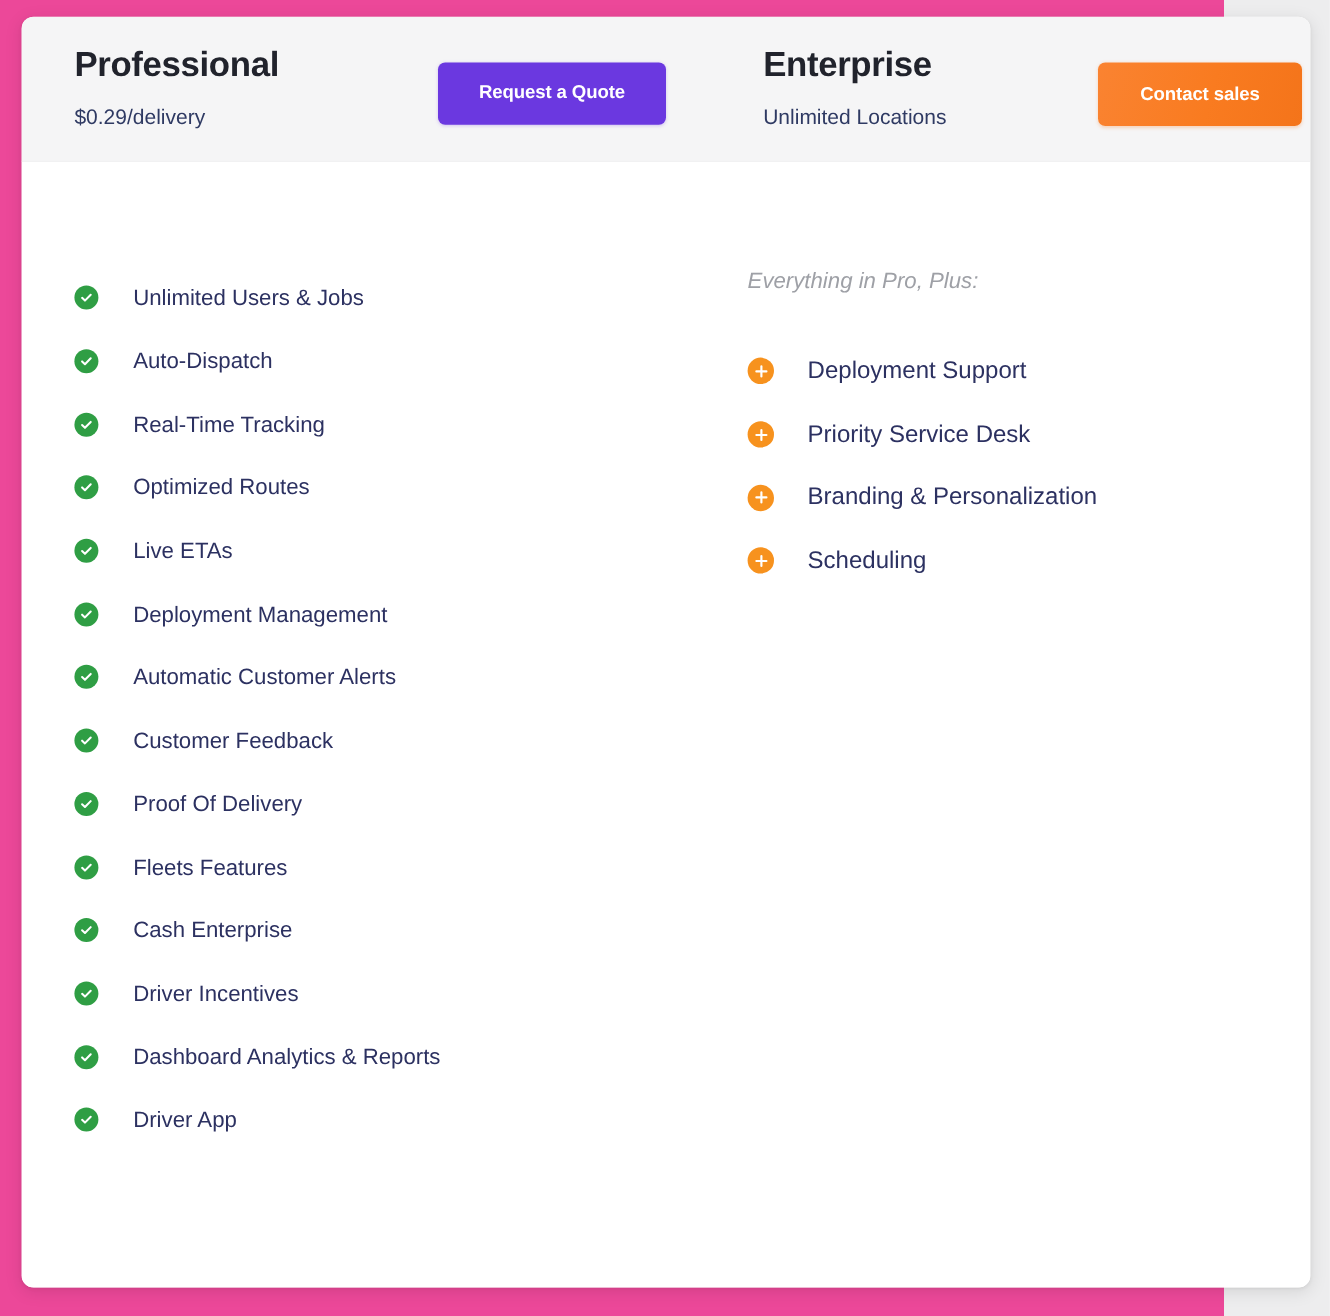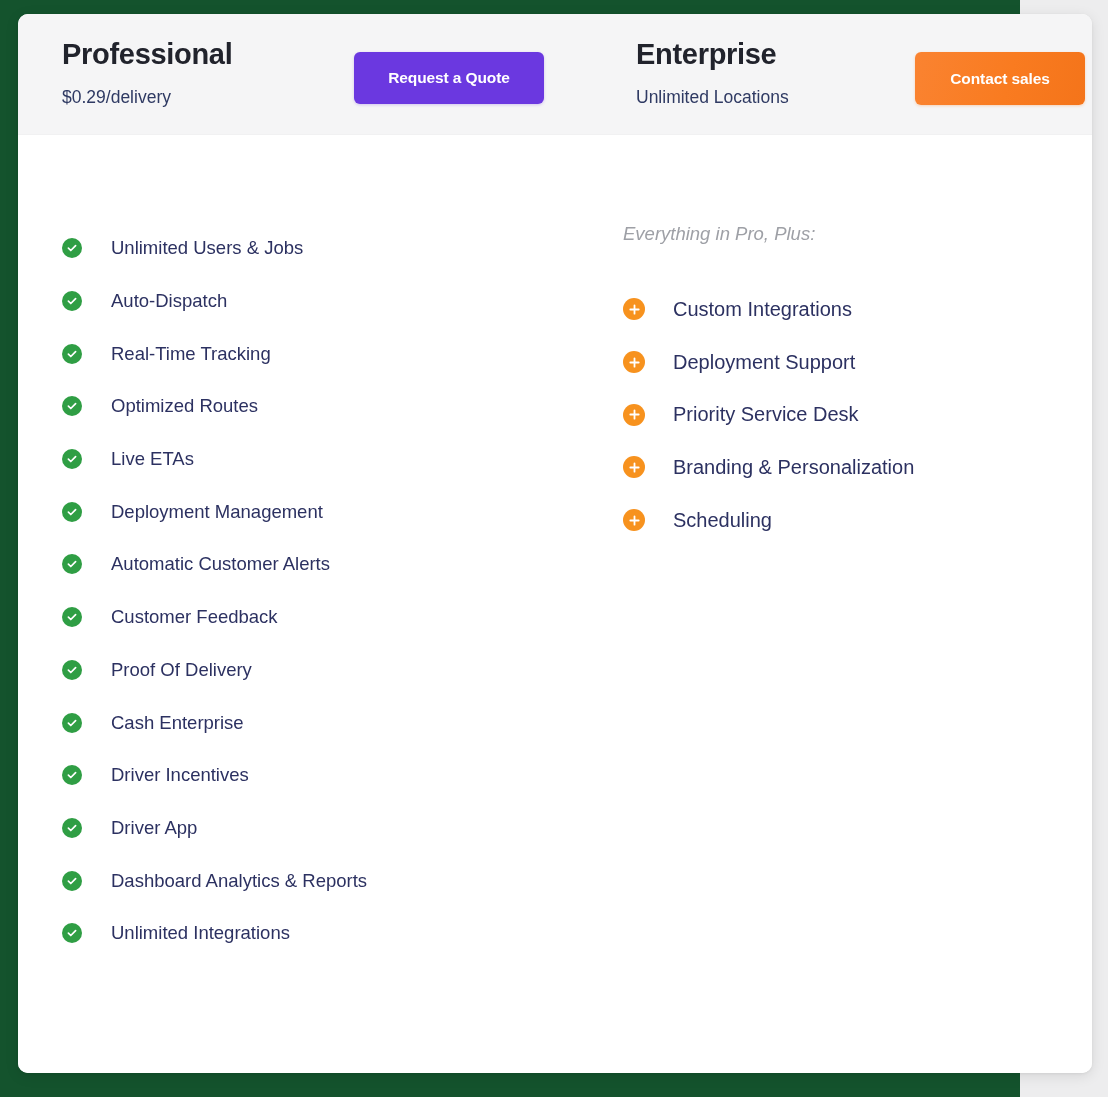--- a/index.html
+++ b/index.html
@@ -9,21 +9,21 @@
     height: 1097px;
     background: #ededee;
     font-family: "Liberation Sans", sans-serif;
     overflow: hidden;
   }
 
   .page {
     position: relative;
     width: 1020px;
     height: 1097px;
-    background: #14532d;
+    background: #ec4899;
   }
 
   
   .pricing-card {
     position: absolute;
     left: 18px;
     top: 14px;
     width: 1074px;
     height: 1059px;
     border-radius: 10px;
@@ -82,21 +82,21 @@
     font-size: 15.5px;
     letter-spacing: -0.1px;
     cursor: pointer;
     white-space: nowrap;
     display: flex;
     align-items: center;
     justify-content: center;
   }
 
   .cta-btn.quote {
-    left: 292px;
+    left: 303px;
     top: 38px;
     width: 190px;
     height: 52px;
     background: #6b38e0;
     box-shadow: 0 1px 3px rgba(107,56,224,0.25);
     text-align: right;
   }
 
   .cta-btn.sales {
     left: 279px;
@@ -286,98 +286,90 @@
                 </svg>
               </span>
               <span class="feature-label">Proof Of Delivery</span>
             </li>
             <li class="feature-item">
               <span class="badge check">
                 <svg width="12" height="12" viewBox="0 0 12 12" aria-hidden="true">
                   <path d="M2.4 6.2 L4.8 8.5 L9.6 3.6" fill="none" stroke="#ffffff" stroke-width="1.7" stroke-linecap="round" stroke-linejoin="round"></path>
                 </svg>
               </span>
+              <span class="feature-label">Fleets Features</span>
+            </li>
+            <li class="feature-item">
+              <span class="badge check">
+                <svg width="12" height="12" viewBox="0 0 12 12" aria-hidden="true">
+                  <path d="M2.4 6.2 L4.8 8.5 L9.6 3.6" fill="none" stroke="#ffffff" stroke-width="1.7" stroke-linecap="round" stroke-linejoin="round"></path>
+                </svg>
+              </span>
               <span class="feature-label">Cash Enterprise</span>
             </li>
             <li class="feature-item">
               <span class="badge check">
                 <svg width="12" height="12" viewBox="0 0 12 12" aria-hidden="true">
                   <path d="M2.4 6.2 L4.8 8.5 L9.6 3.6" fill="none" stroke="#ffffff" stroke-width="1.7" stroke-linecap="round" stroke-linejoin="round"></path>
                 </svg>
               </span>
               <span class="feature-label">Driver Incentives</span>
             </li>
             <li class="feature-item">
               <span class="badge check">
                 <svg width="12" height="12" viewBox="0 0 12 12" aria-hidden="true">
                   <path d="M2.4 6.2 L4.8 8.5 L9.6 3.6" fill="none" stroke="#ffffff" stroke-width="1.7" stroke-linecap="round" stroke-linejoin="round"></path>
                 </svg>
               </span>
+              <span class="feature-label">Dashboard Analytics &amp; Reports</span>
+            </li>
+            <li class="feature-item">
+              <span class="badge check">
+                <svg width="12" height="12" viewBox="0 0 12 12" aria-hidden="true">
+                  <path d="M2.4 6.2 L4.8 8.5 L9.6 3.6" fill="none" stroke="#ffffff" stroke-width="1.7" stroke-linecap="round" stroke-linejoin="round"></path>
+                </svg>
+              </span>
               <span class="feature-label">Driver App</span>
-            </li>
-            <li class="feature-item">
-              <span class="badge check">
-                <svg width="12" height="12" viewBox="0 0 12 12" aria-hidden="true">
-                  <path d="M2.4 6.2 L4.8 8.5 L9.6 3.6" fill="none" stroke="#ffffff" stroke-width="1.7" stroke-linecap="round" stroke-linejoin="round"></path>
-                </svg>
-              </span>
-              <span class="feature-label">Dashboard Analytics &amp; Reports</span>
-            </li>
-            <li class="feature-item">
-              <span class="badge check">
-                <svg width="12" height="12" viewBox="0 0 12 12" aria-hidden="true">
-                  <path d="M2.4 6.2 L4.8 8.5 L9.6 3.6" fill="none" stroke="#ffffff" stroke-width="1.7" stroke-linecap="round" stroke-linejoin="round"></path>
-                </svg>
-              </span>
-              <span class="feature-label">Unlimited Integrations</span>
             </li>
           </ul>
       </div>
 
       <div class="feature-col right">
         <div class="everything-note">Everything in Pro, Plus:</div>
         <ul class="feature-list right-list">
             <li class="feature-item">
               <span class="badge plus">
                 <svg width="13" height="13" viewBox="0 0 13 13" aria-hidden="true">
                   <path d="M6.5 2.3 V10.7 M2.3 6.5 H10.7" fill="none" stroke="#ffffff" stroke-width="1.8" stroke-linecap="round"></path>
                 </svg>
               </span>
-              <span class="feature-label">Custom Integrations</span>
+              <span class="feature-label">Deployment Support</span>
             </li>
             <li class="feature-item">
               <span class="badge plus">
                 <svg width="13" height="13" viewBox="0 0 13 13" aria-hidden="true">
                   <path d="M6.5 2.3 V10.7 M2.3 6.5 H10.7" fill="none" stroke="#ffffff" stroke-width="1.8" stroke-linecap="round"></path>
                 </svg>
               </span>
-              <span class="feature-label">Deployment Support</span>
+              <span class="feature-label">Priority Service Desk</span>
             </li>
             <li class="feature-item">
               <span class="badge plus">
                 <svg width="13" height="13" viewBox="0 0 13 13" aria-hidden="true">
                   <path d="M6.5 2.3 V10.7 M2.3 6.5 H10.7" fill="none" stroke="#ffffff" stroke-width="1.8" stroke-linecap="round"></path>
                 </svg>
               </span>
-              <span class="feature-label">Priority Service Desk</span>
+              <span class="feature-label">Branding &amp; Personalization</span>
             </li>
             <li class="feature-item">
               <span class="badge plus">
                 <svg width="13" height="13" viewBox="0 0 13 13" aria-hidden="true">
                   <path d="M6.5 2.3 V10.7 M2.3 6.5 H10.7" fill="none" stroke="#ffffff" stroke-width="1.8" stroke-linecap="round"></path>
                 </svg>
               </span>
-              <span class="feature-label">Branding &amp; Personalization</span>
-            </li>
-            <li class="feature-item">
-              <span class="badge plus">
-                <svg width="13" height="13" viewBox="0 0 13 13" aria-hidden="true">
-                  <path d="M6.5 2.3 V10.7 M2.3 6.5 H10.7" fill="none" stroke="#ffffff" stroke-width="1.8" stroke-linecap="round"></path>
-                </svg>
-              </span>
               <span class="feature-label">Scheduling</span>
             </li>
           </ul>
       </div>
 
     </div>
 
   </div>
 </div>
 

